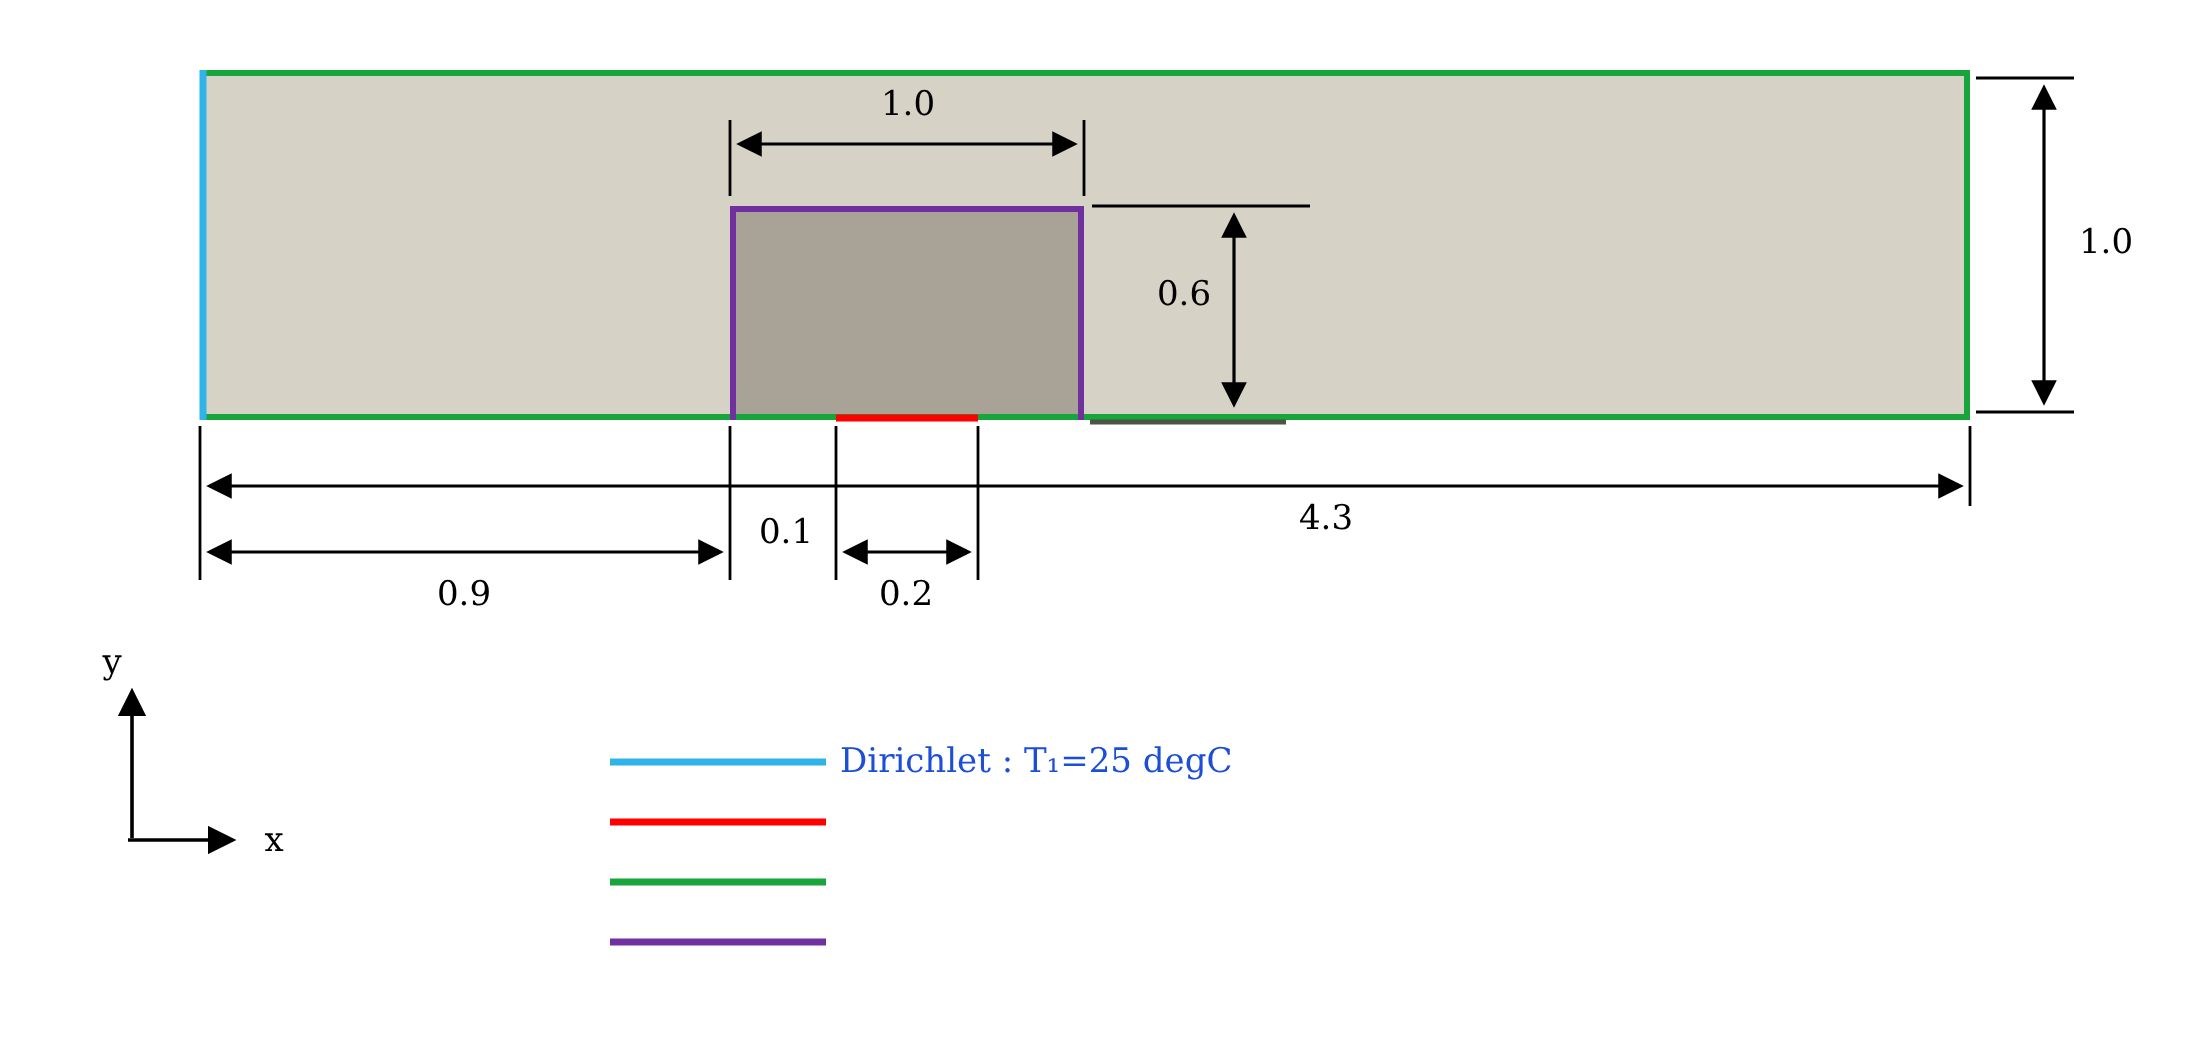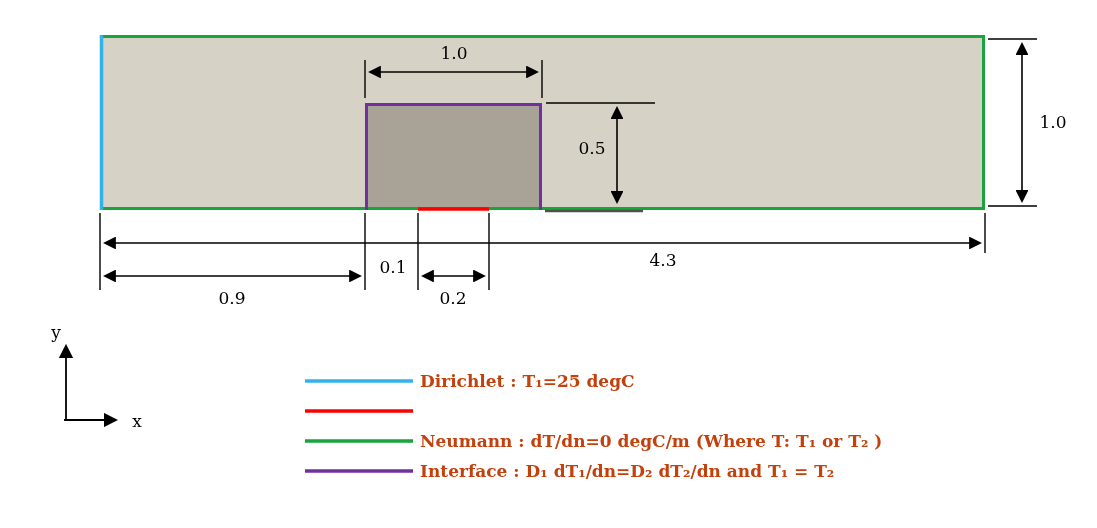--- a/index.html
+++ b/index.html
@@ -6,21 +6,21 @@
   html,body { background:#ffffff; }
   body { font-family:"DejaVu Serif","Liberation Serif",serif; color:#000; }
   .stage { position:relative; width:1097px; height:528px; background:#ffffff; overflow:hidden;text-align:center; }
   .stage svg { position:absolute; left:0; top:0; }
   .lbl {
     position:absolute; transform:translate(-50%,-50%);
     font-size:17px; line-height:1; white-space:nowrap; color:#000;
   }
   .legend-text {
     position:absolute; left:420px; transform:translateY(-50%);
-    font-size:17px; line-height:1.2; white-space:nowrap; color:#c2410c;font-weight:bold;
+    font-size:17px; line-height:1.2; white-space:nowrap; color:#1d4ed8;
   }
 </style>
 </head>
 <body>
 
 <div class="stage">
 
   <svg width="1097" height="528" viewBox="0 0 1097 528">
     <defs>
       <marker id="arr" viewBox="0 0 10 10" refX="8.5" refY="5" markerWidth="8" markerHeight="8" orient="auto-start-reverse" markerUnits="strokeWidth">
@@ -63,26 +63,24 @@
     <line x1="64" y1="420" x2="116" y2="420" stroke="#000" stroke-width="1.8" marker-end="url(#arr)"></line>
 
     <line x1="305" y1="381" x2="413" y2="381" stroke-width="3.5" stroke="#2FB3E8"></line>
     <line x1="305" y1="411" x2="413" y2="411" stroke-width="3.5" stroke="#FF0000"></line>
     <line x1="305" y1="441" x2="413" y2="441" stroke-width="3.5" stroke="#17A53C"></line>
     <line x1="305" y1="471" x2="413" y2="471" stroke-width="3.5" stroke="#7030A0"></line>
   </svg>
 
   <div class="lbl" style="left:454px; top:53px">1.0</div>
   <div class="lbl" style="left:1053px; top:122px">1.0</div>
-  <div class="lbl" style="left:592px; top:148px">0.5</div>
+  <div class="lbl" style="left:592px; top:148px">0.6</div>
   <div class="lbl" style="left:663px; top:260px">4.3</div>
   <div class="lbl" style="left:232px; top:298px">0.9</div>
   <div class="lbl" style="left:393px; top:267px">0.1</div>
   <div class="lbl" style="left:453px; top:298px">0.2</div>
 
   <div class="lbl" style="left:56px; top:332px">y</div>
   <div class="lbl" style="left:137px; top:421px">x</div>
 
   <div class="legend-text" style="top:381px">Dirichlet : T₁=25 degC</div>
-  <div class="legend-text" style="top:441px">Neumann : dT/dn=0 degC/m  (Where T: T₁ or T₂ )</div>
-  <div class="legend-text" style="top:471px">Interface : D₁ dT₁/dn=D₂ dT₂/dn  and T₁ = T₂</div>
 
 </div>
 
 </body></html>

